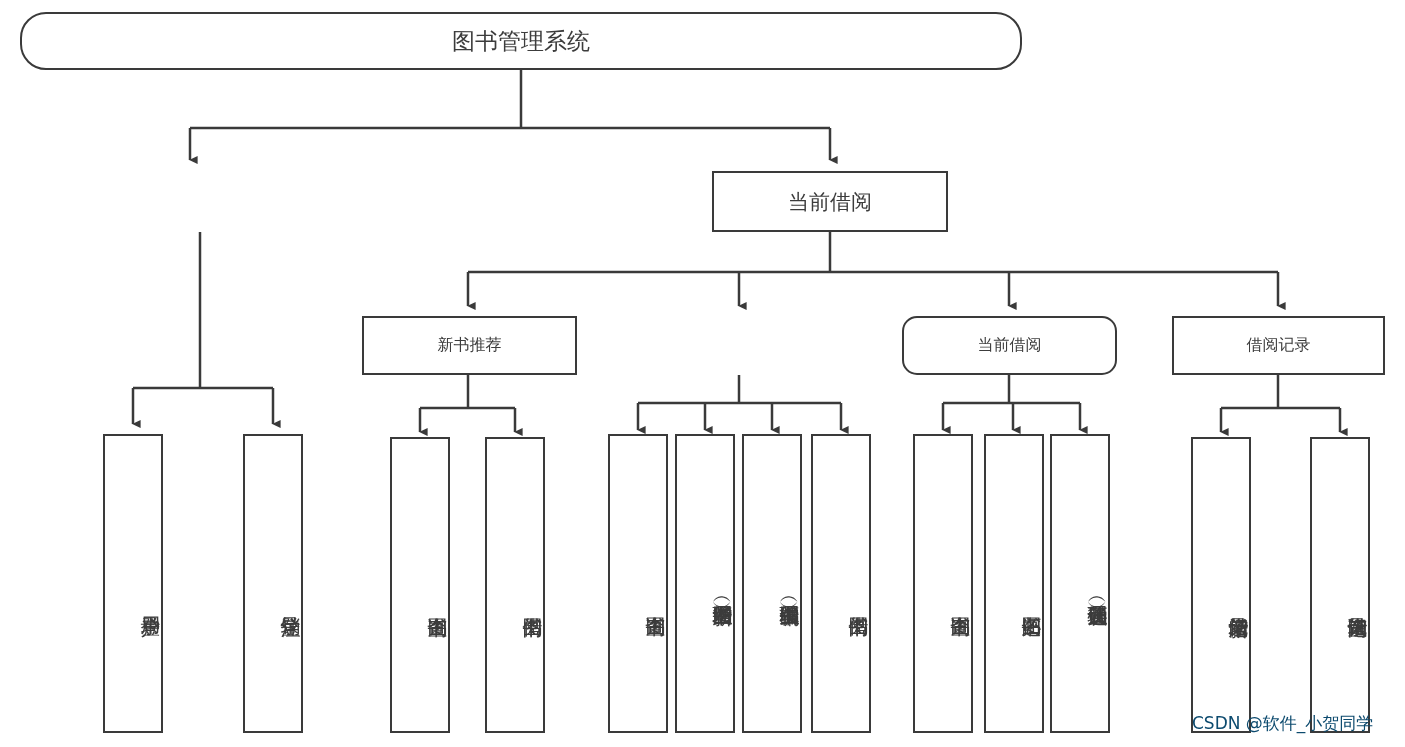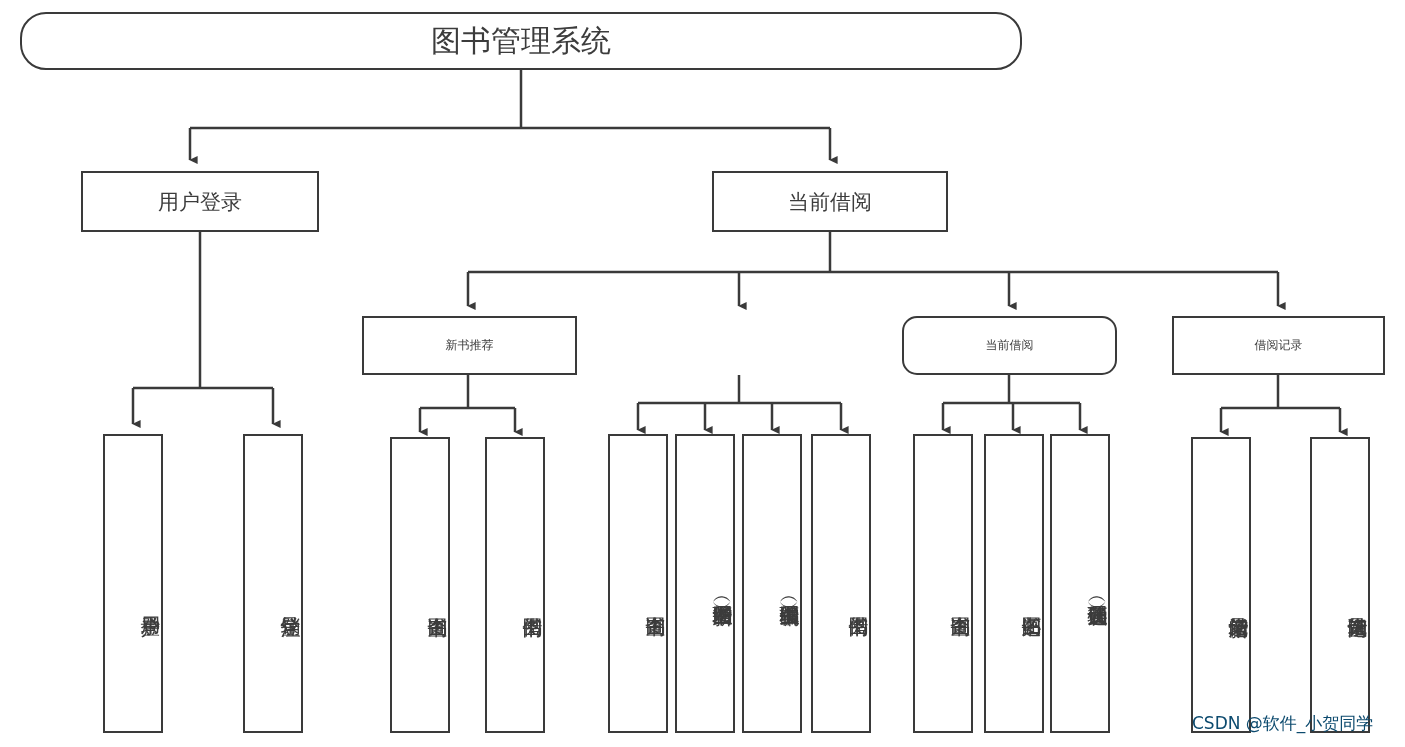--- a/index.html
+++ b/index.html
@@ -31,28 +31,28 @@
     border: 2.5px solid #3a3a3a;
     background: #ffffff;
     color: #3c3c3c;
     display: flex;
     align-items: center;
     justify-content: center;
     text-align: center;
     z-index: 2;
   }
   .node.root {
-    font-size: 30px;
+    font-size: 23px;
     border-radius: 26px;
   }
   .node.level1 {
     font-size: 21px;
   }
   .node.level2 {
-    font-size: 12px;
+    font-size: 16px;
   }
   .node.leaf {
     font-size: 20px;
     writing-mode: vertical-rl;
     text-orientation: upright;
     line-height: 1.06;
     padding-top: 34px;
     align-items: flex-start;
     justify-content: center;
     letter-spacing: 0px;
@@ -122,23 +122,20 @@
       <path d="M1221,408 L1340,408"></path>
       <path d="M1221,408 L1221,432" marker-end="url(#arrow)"></path>
       <path d="M1340,408 L1340,432" marker-end="url(#arrow)"></path>
     </g>
   </svg>
 
   <div class="node root" style="left:20px; top:12px; width:1002px; height:58px;">
     <span>图书管理系统</span>
   </div>
 
-  <div class="node level1" style="left:81px; top:171px; width:238px; height:61px;">
-    <span>用户登录</span>
-  </div>
   <div class="node level1" style="left:712px; top:171px; width:236px; height:61px;">
     <span>当前借阅</span>
   </div>
 
   <div class="node level2" style="left:362px; top:316px; width:215px; height:59px;">
     <span>新书推荐</span>
   </div>
   <div class="node level2" style="left:902px; top:316px; width:215px; height:59px;border-radius:15px;">
     <span>当前借阅</span>
   </div>

